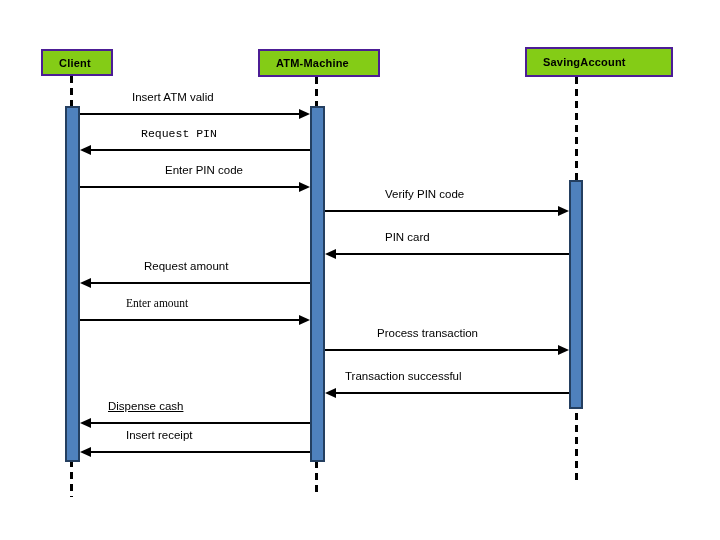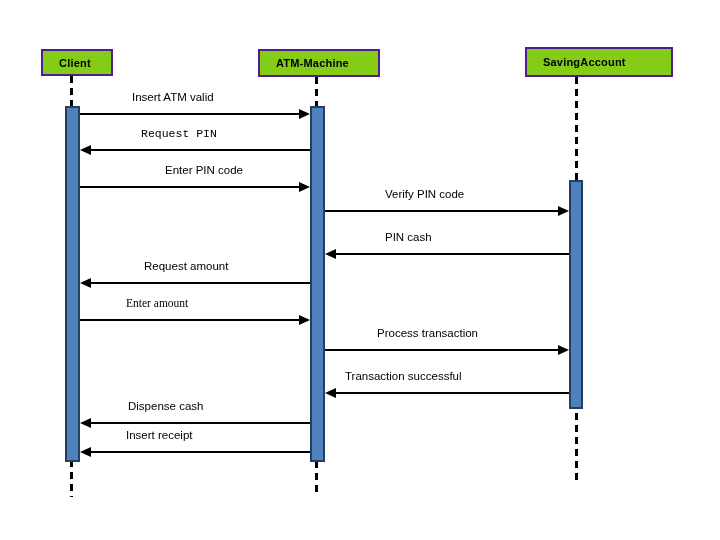--- a/index.html
+++ b/index.html
@@ -83,32 +83,32 @@
     <div class="arrowhead left" style="left: 80px; top: 145px;"></div>
     <div class="msg-label" style="left: 141px; top: 127px; font-family: Liberation Mono, monospace;">Request PIN</div>
     <div class="msg-line" style="left: 80px; top: 186px; width: 221px;"></div>
     <div class="arrowhead right" style="left: 299px; top: 182px;"></div>
     <div class="msg-label" style="left: 125px; top: 164px; padding-left: 40px;">Enter PIN code</div>
     <div class="msg-line" style="left: 325px; top: 210px; width: 235px;"></div>
     <div class="arrowhead right" style="left: 558px; top: 206px;"></div>
     <div class="msg-label" style="left: 385px; top: 188px;">Verify PIN code</div>
     <div class="msg-line" style="left: 334px; top: 253px; width: 235px;"></div>
     <div class="arrowhead left" style="left: 325px; top: 249px;"></div>
-    <div class="msg-label" style="left: 385px; top: 231px;">PIN cash</div>
+    <div class="msg-label" style="left: 385px; top: 231px;">PIN card</div>
     <div class="msg-line" style="left: 89px; top: 282px; width: 221px;"></div>
     <div class="arrowhead left" style="left: 80px; top: 278px;"></div>
     <div class="msg-label" style="left: 124px; top: 260px; padding-left: 20px;">Request amount</div>
     <div class="msg-line" style="left: 80px; top: 319px; width: 221px;"></div>
     <div class="arrowhead right" style="left: 299px; top: 315px;"></div>
     <div class="msg-label" style="left: 126px; top: 297px; font-family: Liberation Serif, serif;">Enter amount</div>
     <div class="msg-line" style="left: 325px; top: 349px; width: 235px;"></div>
     <div class="arrowhead right" style="left: 558px; top: 345px;"></div>
     <div class="msg-label" style="left: 377px; top: 327px;">Process transaction</div>
     <div class="msg-line" style="left: 334px; top: 392px; width: 235px;"></div>
     <div class="arrowhead left" style="left: 325px; top: 388px;"></div>
     <div class="msg-label" style="left: 345px; top: 370px;">Transaction successful</div>
     <div class="msg-line" style="left: 89px; top: 422px; width: 221px;"></div>
     <div class="arrowhead left" style="left: 80px; top: 418px;"></div>
-    <div class="msg-label" style="left: 128px; top: 400px;">Dispense cash</div>
+    <div class="msg-label" style="left: 108px; top: 400px; text-decoration: underline;">Dispense cash</div>
     <div class="msg-line" style="left: 89px; top: 451px; width: 221px;"></div>
     <div class="arrowhead left" style="left: 80px; top: 447px;"></div>
     <div class="msg-label" style="left: 126px; top: 429px;">Insert receipt</div>
   </div>
 
 </body></html>

